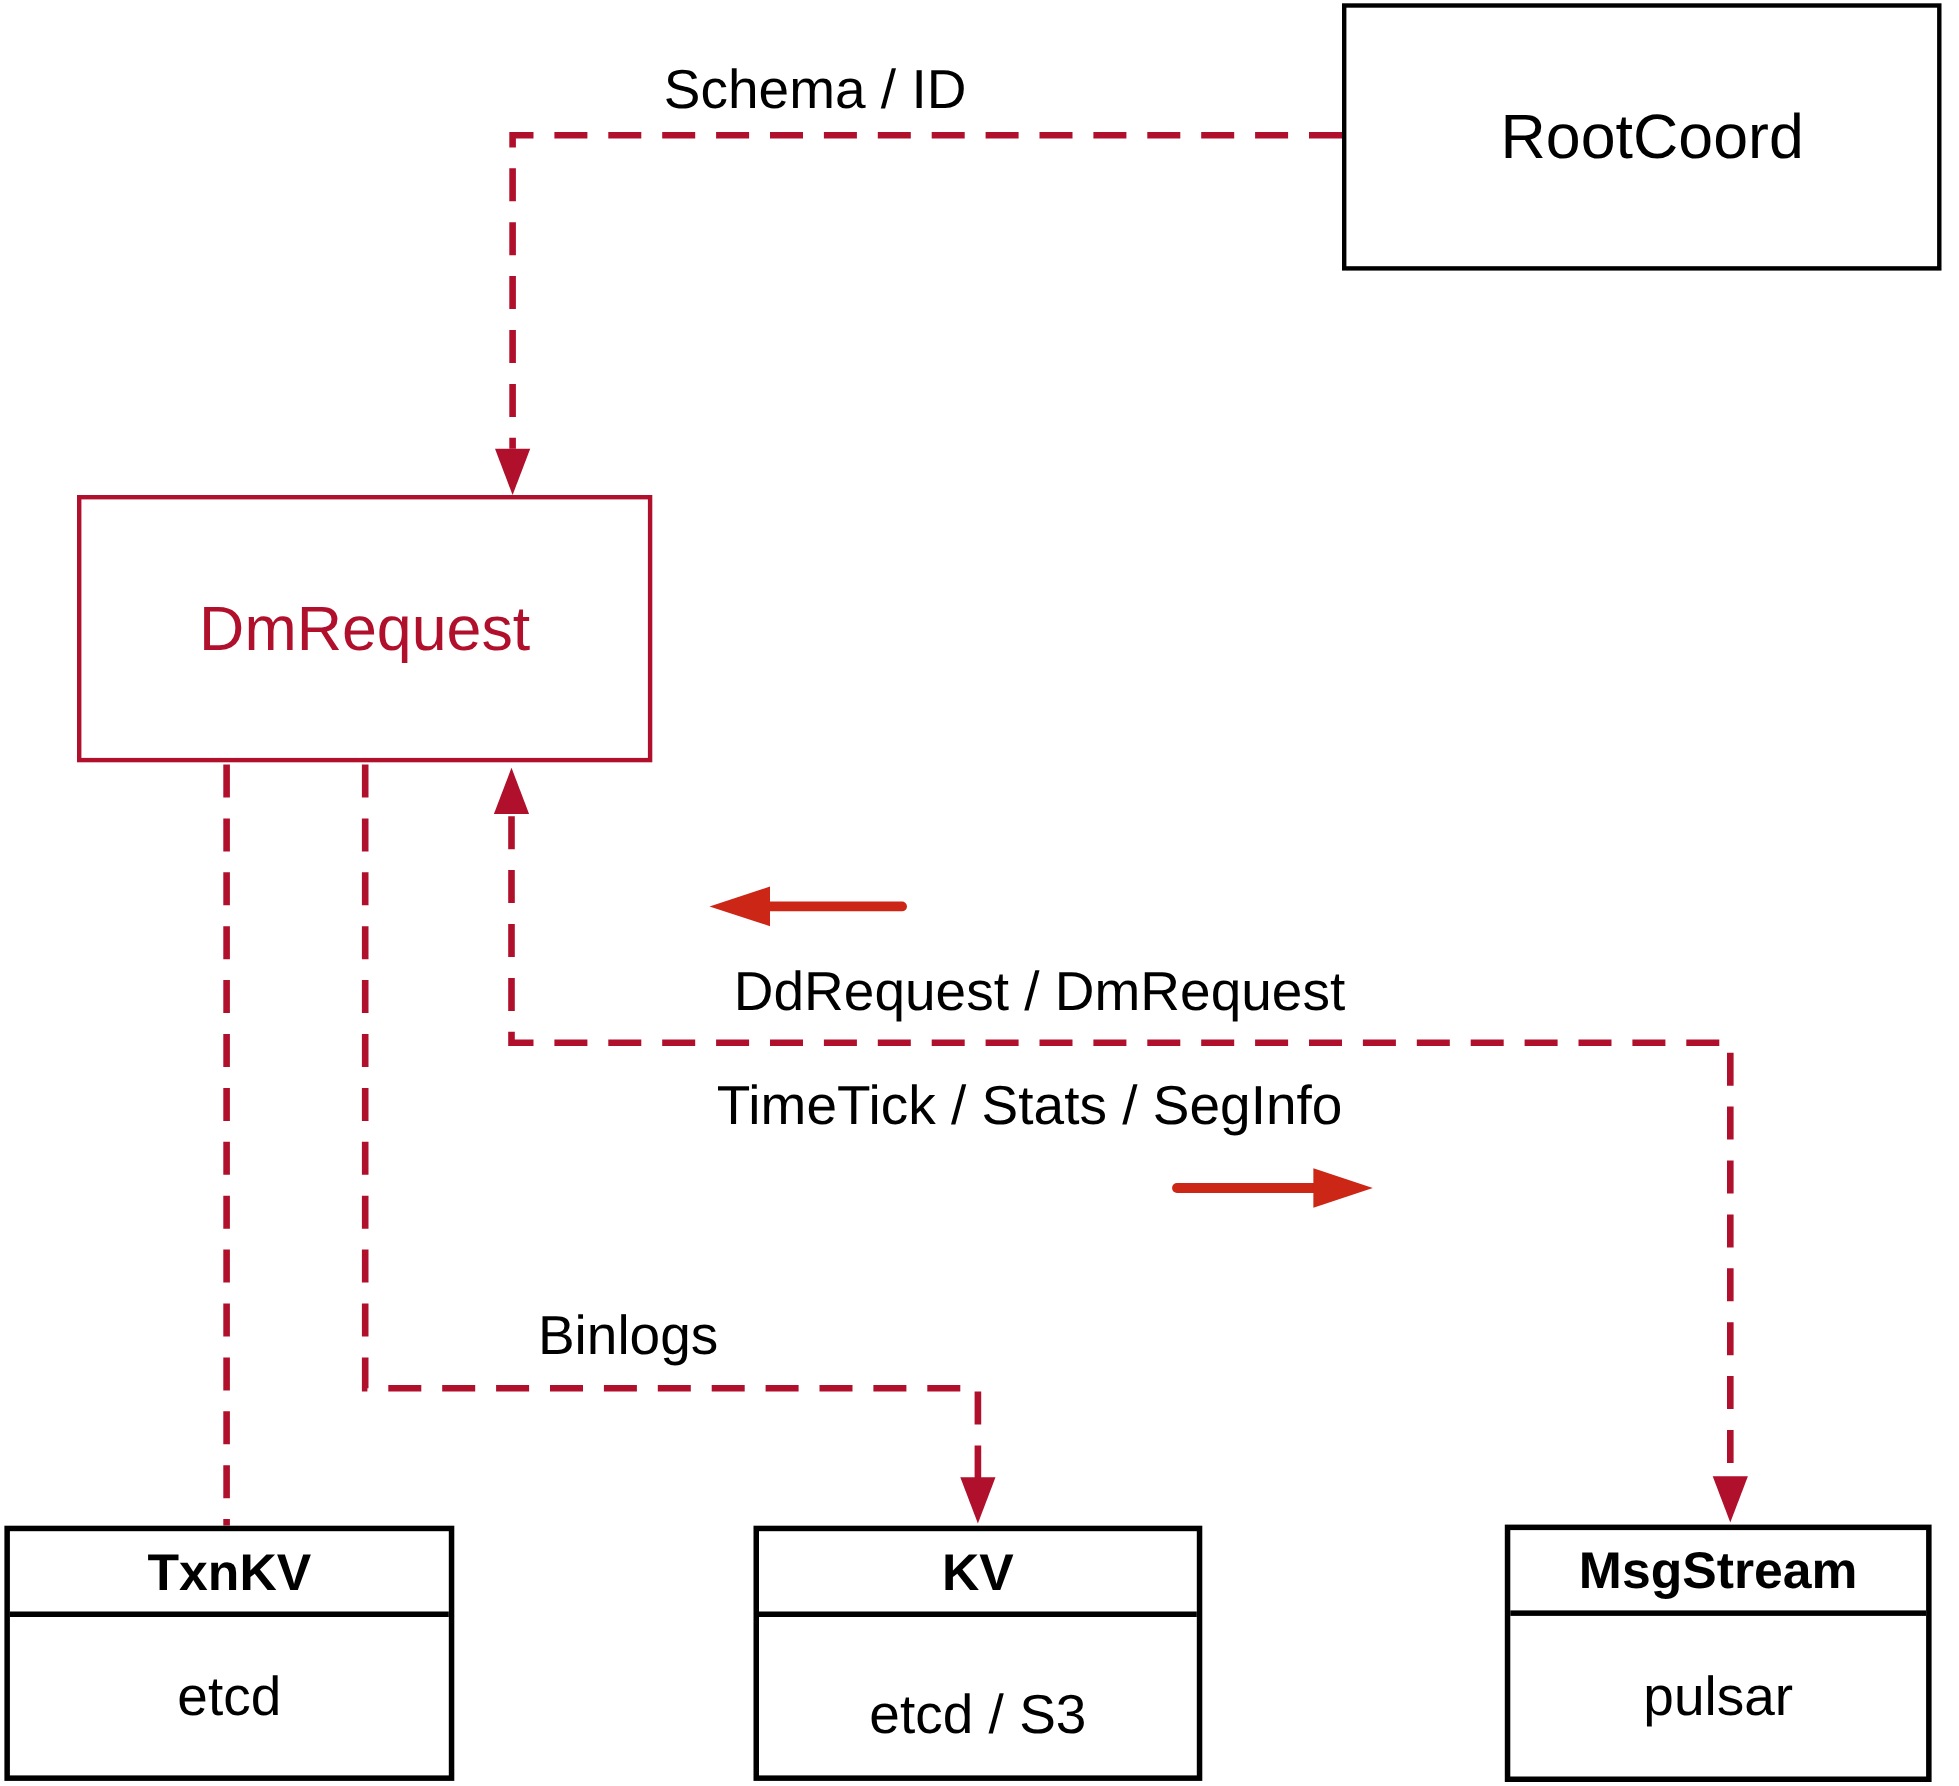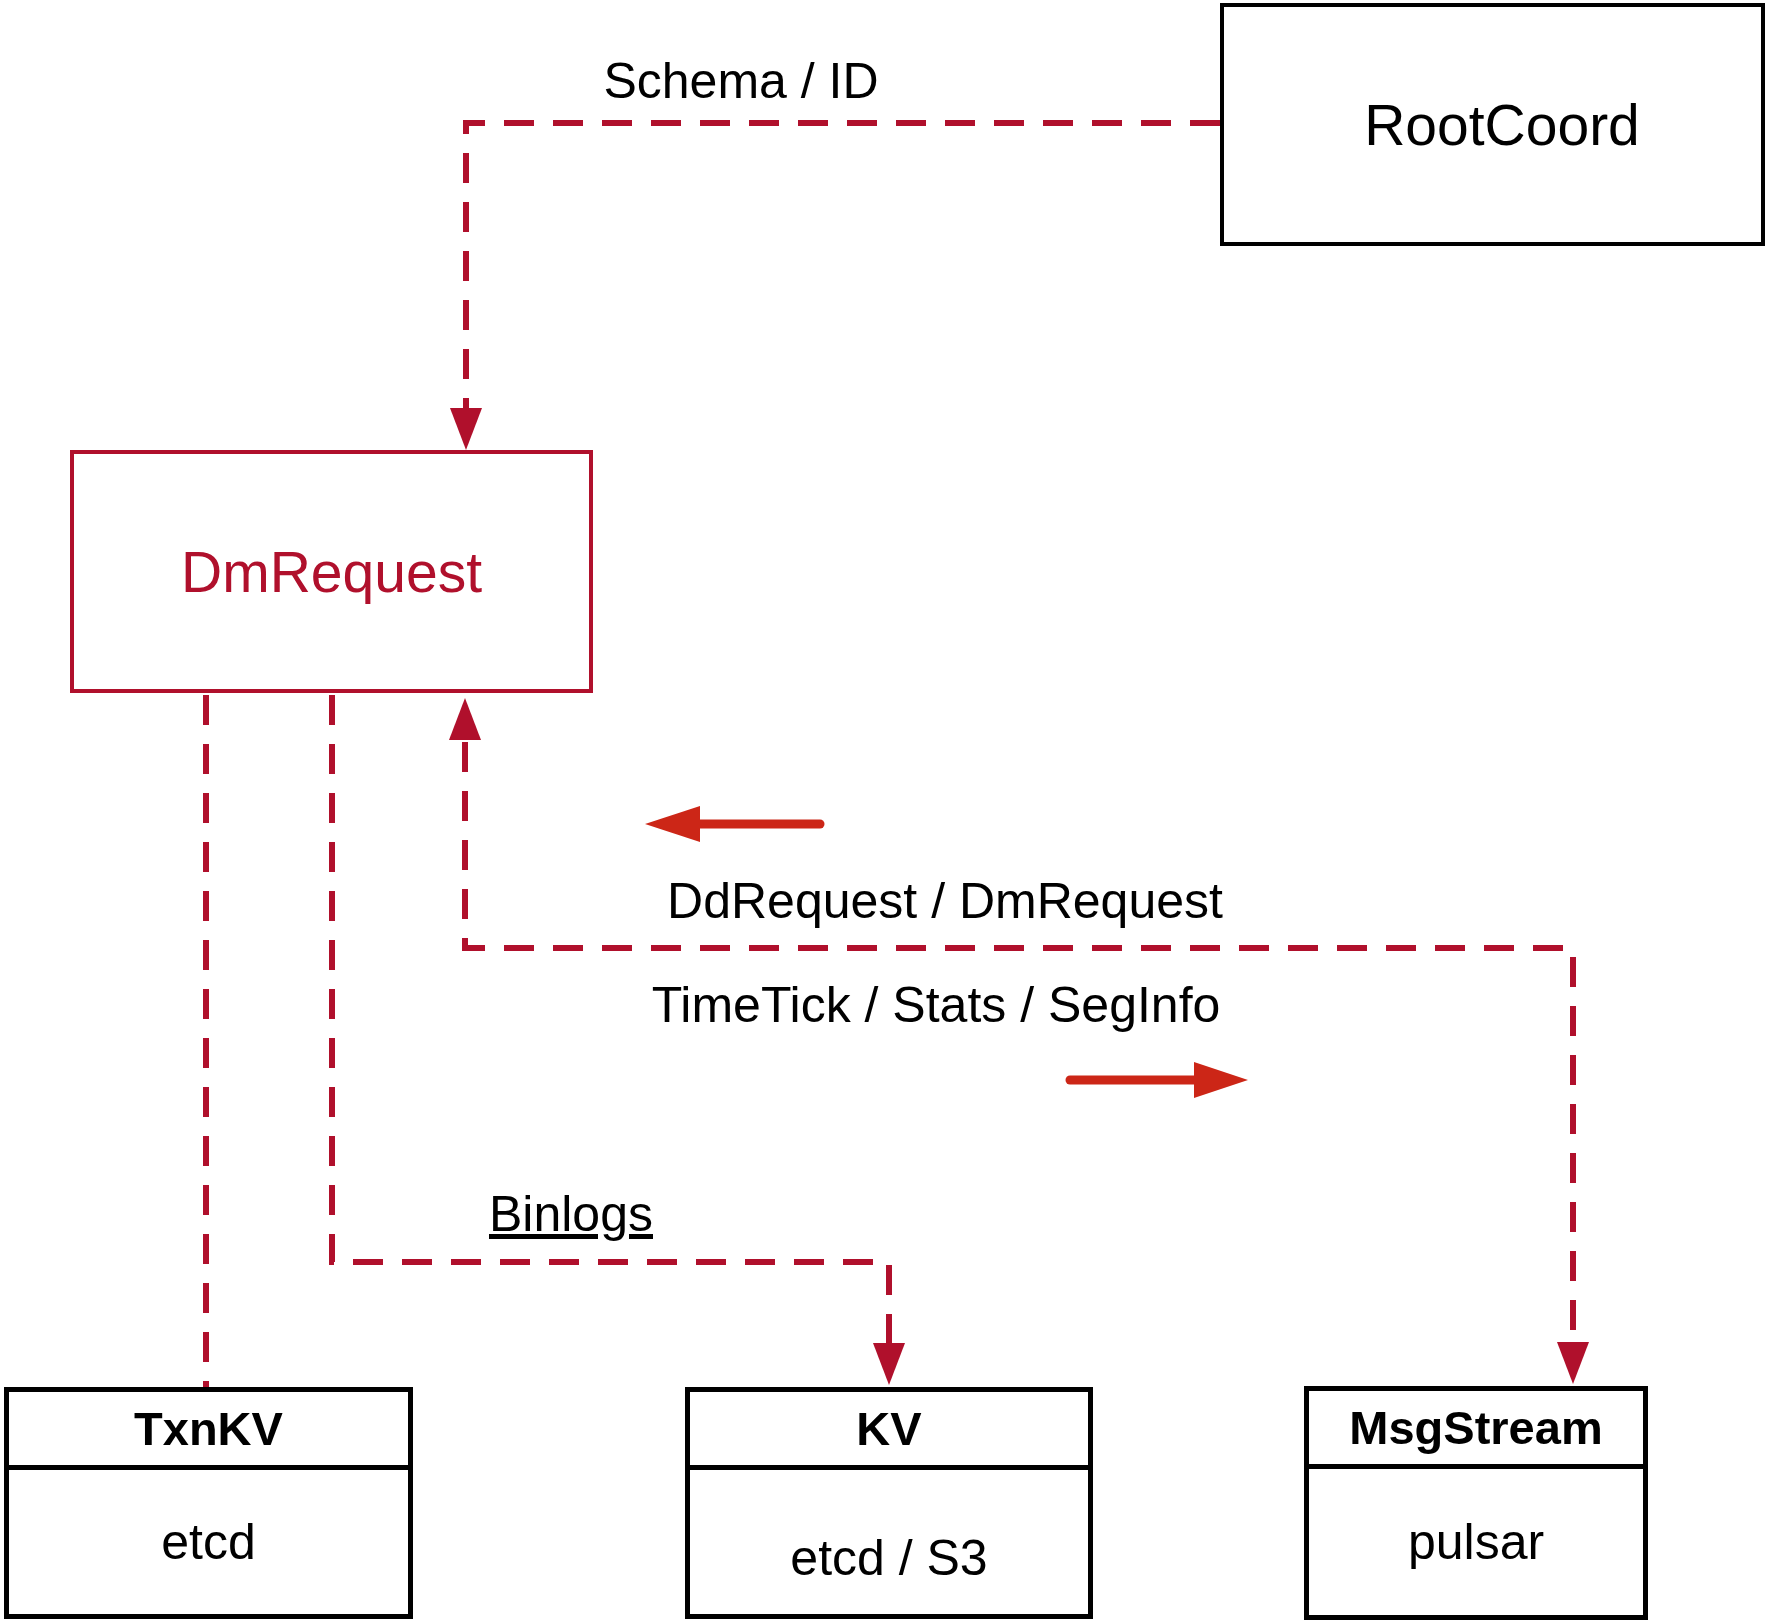--- a/index.html
+++ b/index.html
@@ -81,33 +81,33 @@
     flex-direction: column;
     align-items: center;
     justify-content: center;
     font-size: 50px;
     line-height: 65px;
     color: var(--ink);
     text-align: center;
   }
   .txnkv     { left: 4px;    top: 1387px; width: 409px; height: 232px; }
   .kv        { left: 685px;  top: 1387px; width: 408px; height: 232px; gap: 32px; }
-  .msgstream { left: 1304px; top: 1386px; width: 344px; height: 234px; }
+  .msgstream { left: 1368px; top: 1386px; width: 388px; height: 234px; }
 
   .edge-label {
     position: absolute;
     transform: translateX(-50%);
     white-space: nowrap;
     font-size: 50px;
     color: var(--ink);
   }
   .lbl-schema  { left: 741px; top: 52px; }
   .lbl-dd      { left: 945px; top: 872px; }
   .lbl-tt      { left: 936px; top: 976px; }
-  .lbl-binlogs { left: 571px; top: 1185px; text-decoration: underline; }
+  .lbl-binlogs { left: 571px; top: 1185px; }
 </style>
 </head>
 <body>
 
 <div class="canvas">
 
   <svg class="wires" viewBox="0 0 1781 1624">
 
     <path class="dash" d="M1220 123 H466 V408"></path>
     <polygon class="head" points="466,450 450,408 482,408"></polygon>

